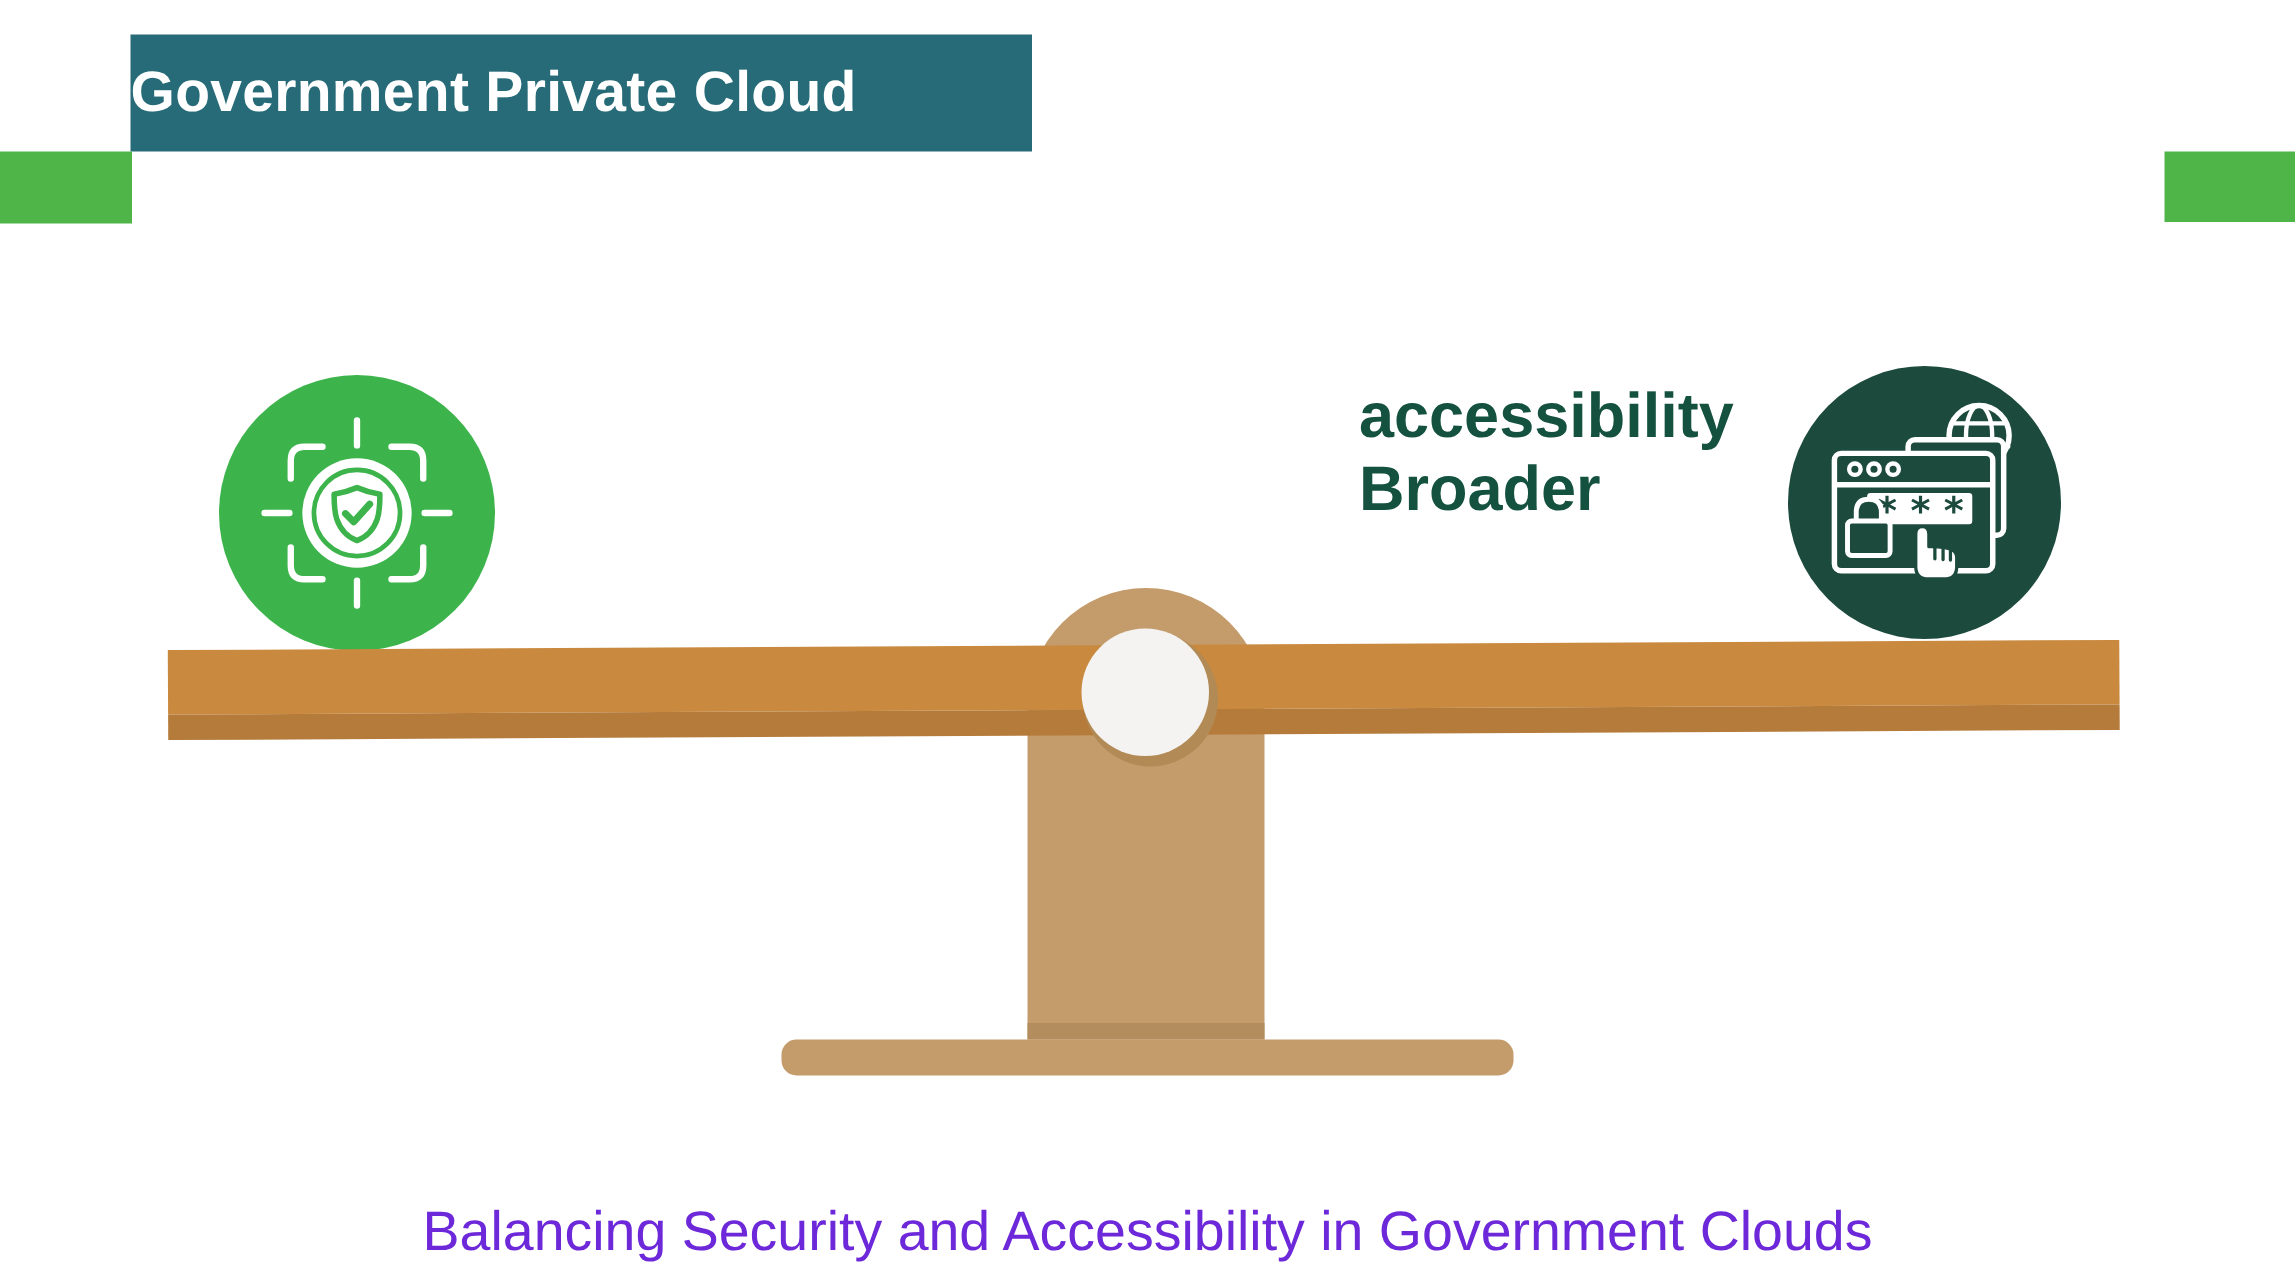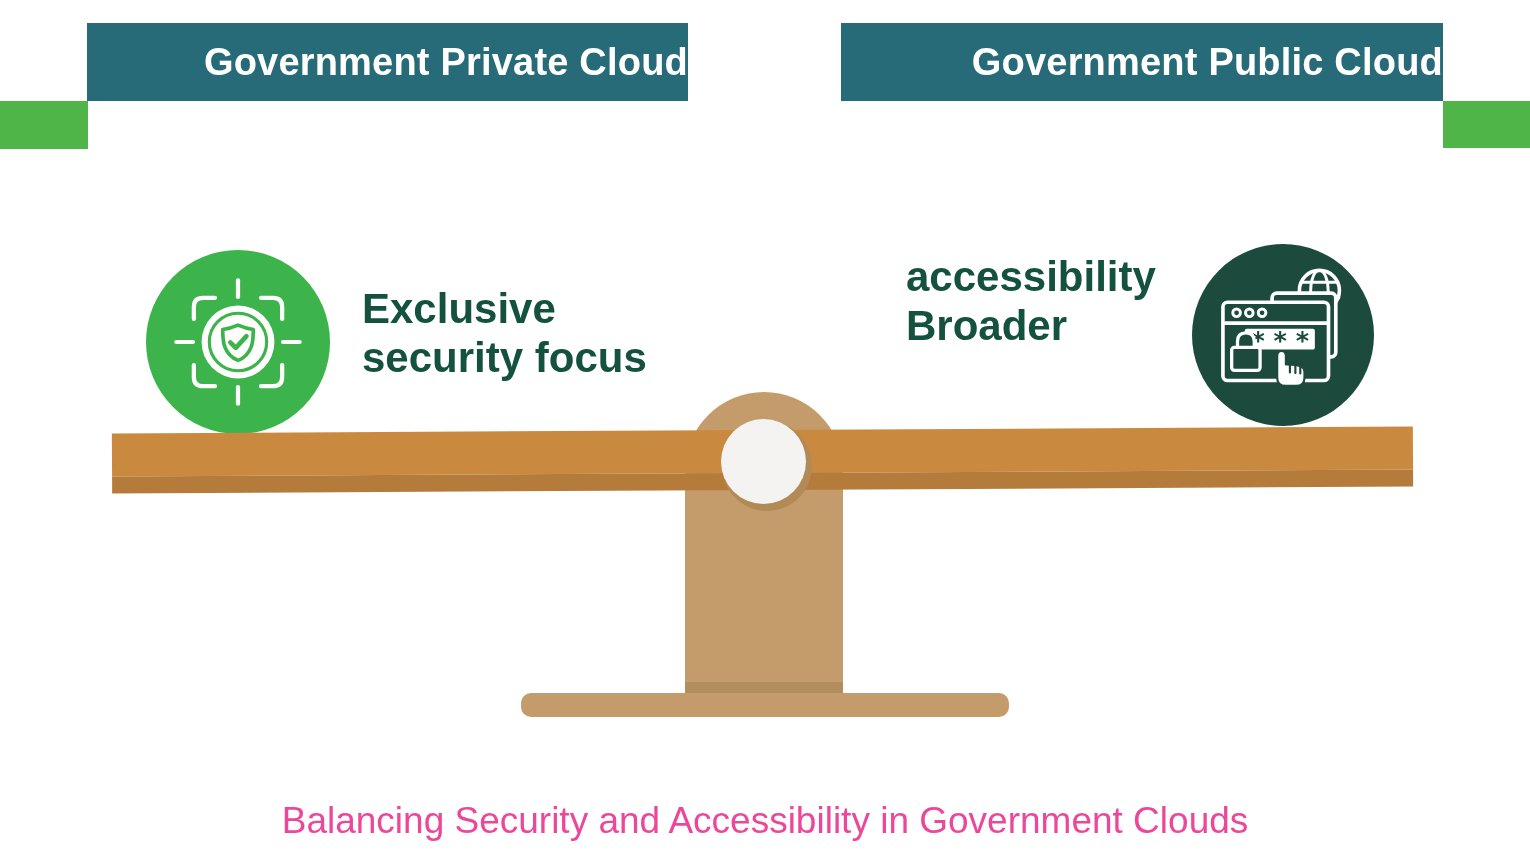--- a/index.html
+++ b/index.html
@@ -14,21 +14,21 @@
   }
 
   
   .header-box {
     position: absolute;
     top: 23px;
     height: 78px;
     background: #266B77;
     display: flex;
     align-items: center;
-    justify-content: flex-end;
+    justify-content: flex-start;
     color: #ffffff;
     font-size: 38px;
     font-weight: bold;
     letter-spacing: 0.2px;
     z-index: 6;
   }
   .header-left  { left: 87px;  width: 601px; }
   .header-right { left: 841px; width: 602px; }
 
   .accent-square {
@@ -112,36 +112,33 @@
     background: #F4F3F1;
     z-index: 5;
   }
 
   
   .caption {
     position: absolute;
     left: 0; top: 800px;
     width: 100%;
     text-align: center;
-    color: #ec4899;
+    color: #6d28d9;
     font-size: 37px;
     font-weight: normal;
     z-index: 2;
   }
 </style>
 </head>
 <body>
 
 <div class="canvas">
 
   <div class="header-box header-left">
     <span>Government Private Cloud</span>
-  </div>
-  <div class="header-box header-right">
-    <span>Government Public Cloud</span>
   </div>
   <div class="accent-square accent-left"></div>
   <div class="accent-square accent-right"></div>
 
   <div class="icon-circle icon-left">
     <svg viewBox="0 0 100 100">
       <g stroke="#ffffff" stroke-width="2.3" fill="none" stroke-linecap="round" stroke-linejoin="round">
         <path d="M50 16.5 V25.5"></path>
         <path d="M50 74.5 V83.5"></path>
         <path d="M16.5 50 H25.5"></path>
@@ -150,24 +147,20 @@
         <path d="M62.5 26 H69 Q74 26 74 31 V37.5"></path>
         <path d="M37.5 74 H31 Q26 74 26 69 V62.5"></path>
         <path d="M62.5 74 H69 Q74 74 74 69 V62.5"></path>
       </g>
       <circle cx="50" cy="50" r="19.8" fill="#ffffff"></circle>
       <circle cx="50" cy="50" r="15.6" fill="none" stroke="#3DB44B" stroke-width="1.7"></circle>
       <path d="M50 40.8 C52.8 42 55.6 42.8 58.3 43.2 C58.3 46.8 58.2 49.7 57.3 52.3 C55.9 56.3 53.4 58.7 50 60 C46.6 58.7 44.1 56.3 42.7 52.3 C41.8 49.7 41.7 46.8 41.7 43.2 C44.4 42.8 47.2 42 50 40.8 Z" fill="none" stroke="#3DB44B" stroke-width="2" stroke-linejoin="round"></path>
       <path d="M45.8 50.2 L48.8 53.2 L54.6 46.8" fill="none" stroke="#3DB44B" stroke-width="2.5" stroke-linecap="round" stroke-linejoin="round"></path>
     </svg>
   </div>
-  <div class="feature-text feature-text-left">
-    <div>Exclusive</div>
-    <div>security focus</div>
-  </div>
 
   <div class="feature-text feature-text-right">
     <div>accessibility</div>
     <div>Broader</div>
   </div>
   <div class="icon-circle icon-right">
     <svg viewBox="0 0 100 100">
 
       <g stroke="#ffffff" fill="none" stroke-linecap="round">
         <circle cx="70" cy="25.5" r="11" stroke-width="2"></circle>

